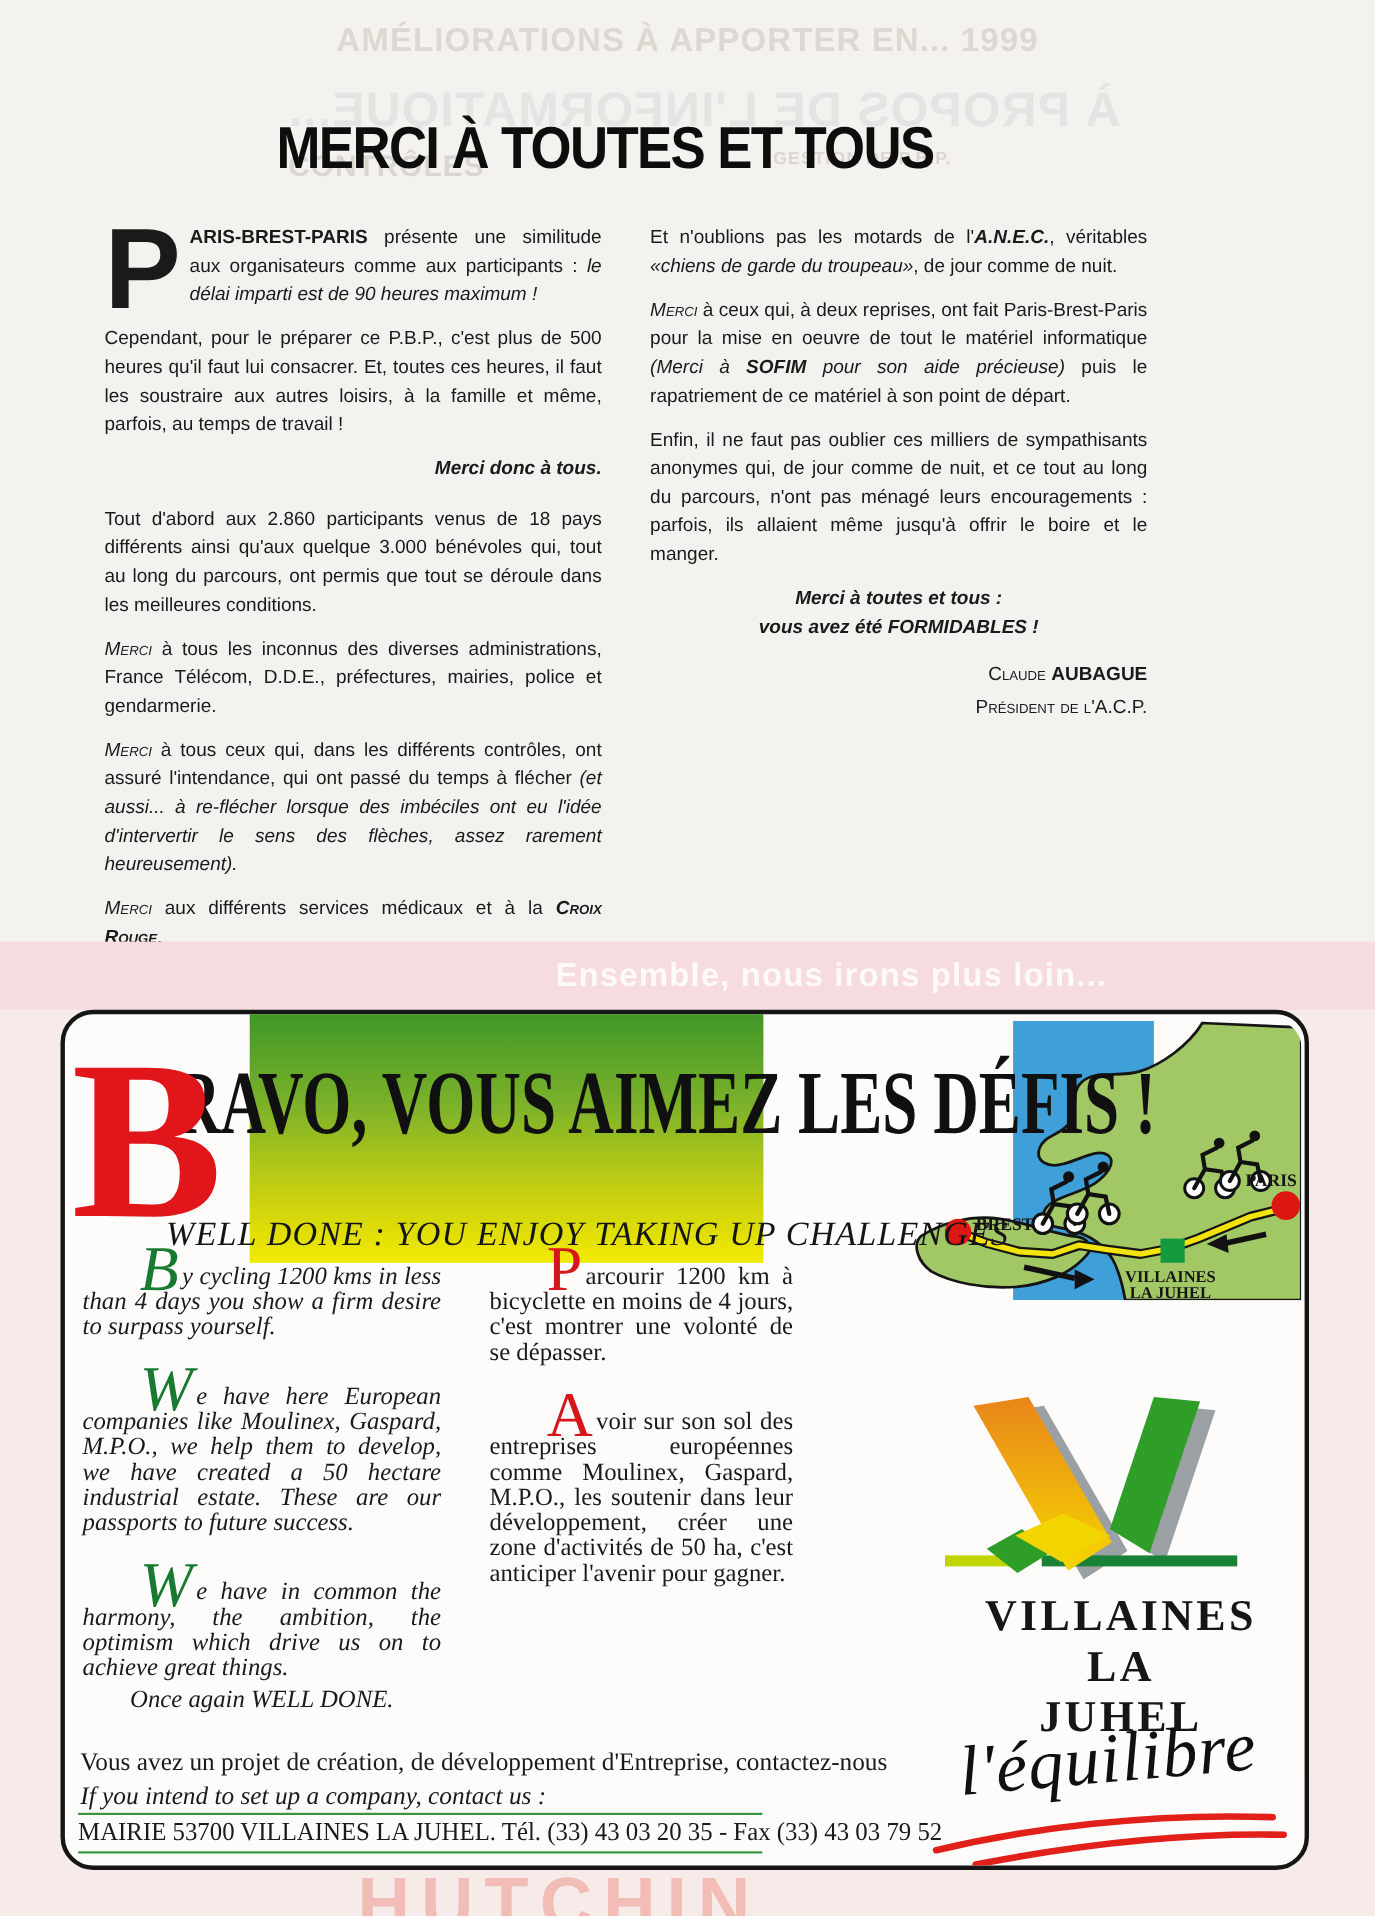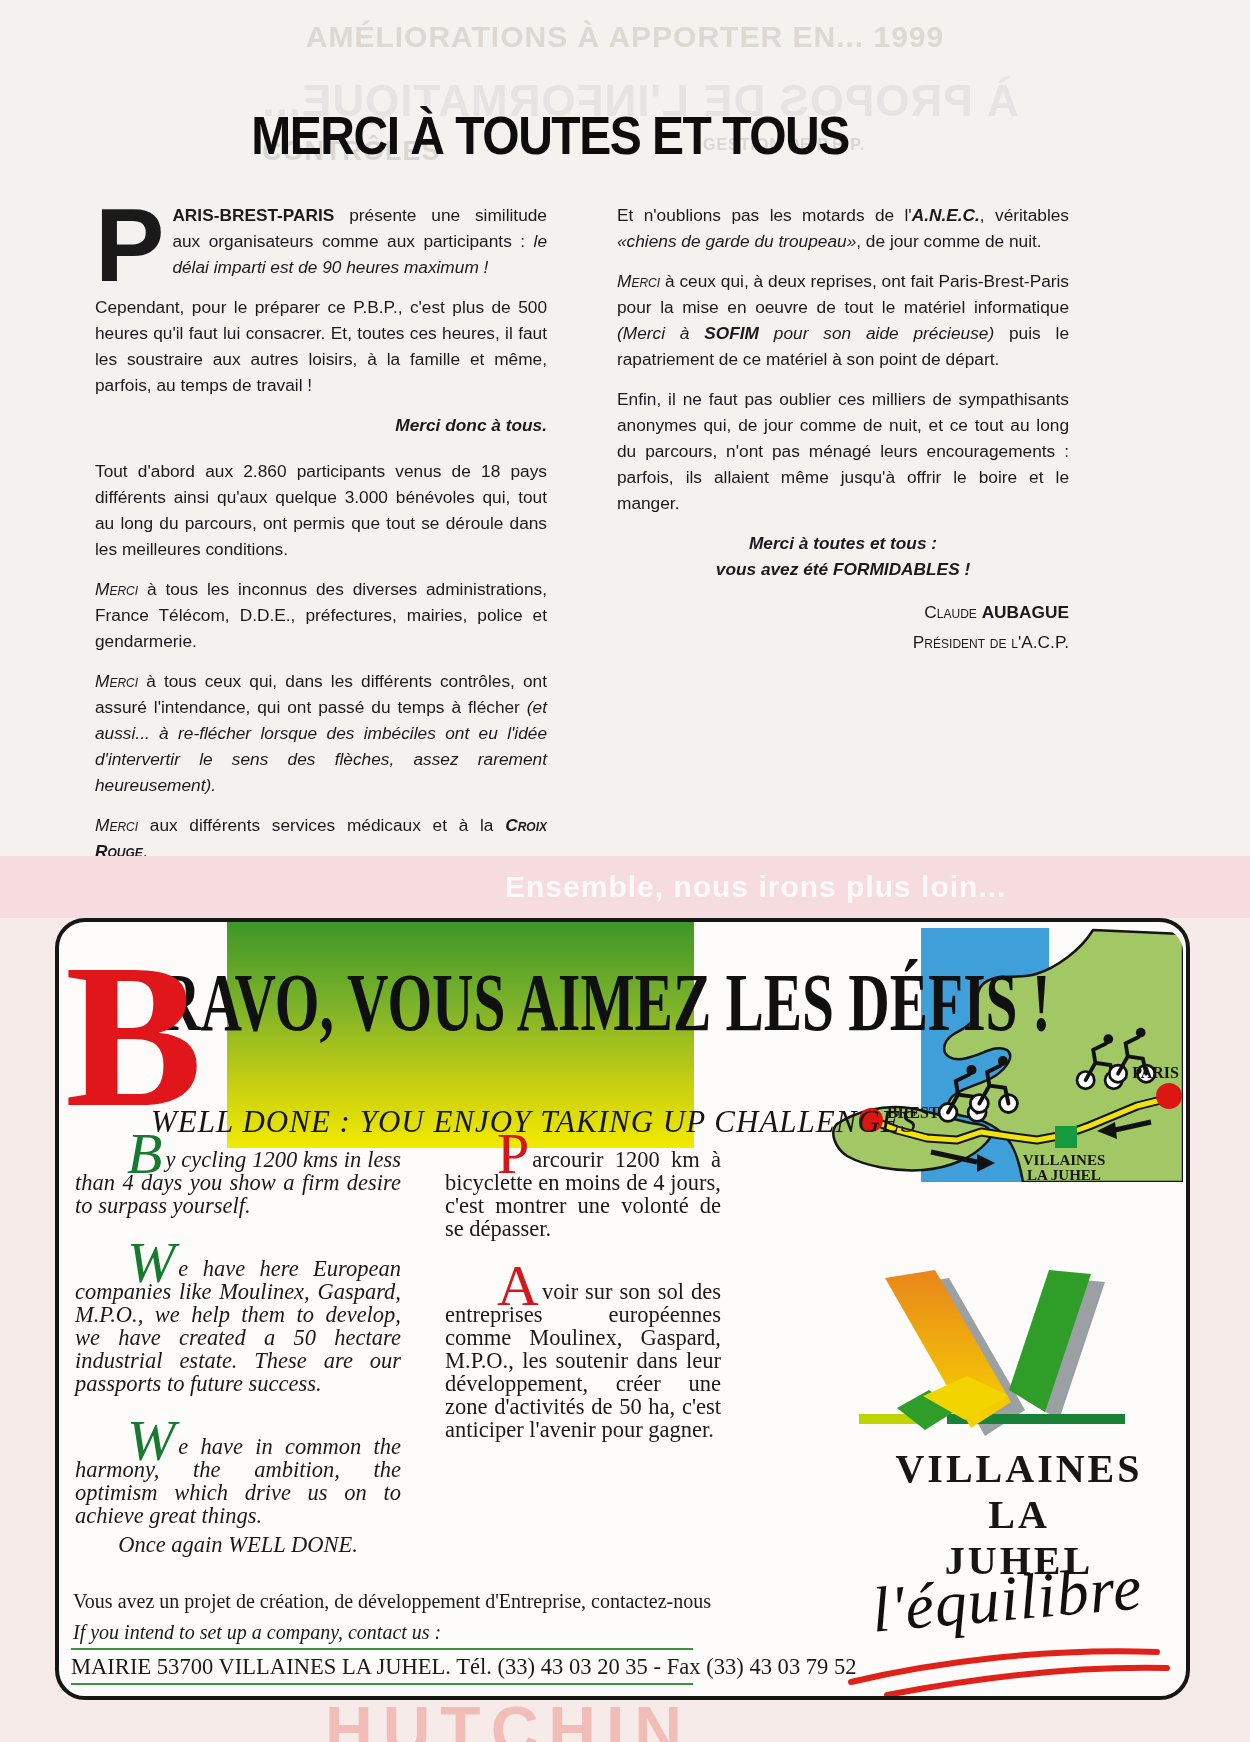--- a/index.html
+++ b/index.html
@@ -11,21 +11,21 @@
   .ghost-mirror{left:180px;top:76px;width:920px;text-align:center;font-size:44px;letter-spacing:1px;
                 color:rgba(140,140,150,.13);transform:scaleX(-1);}
   .ghost-ctrl{left:262px;top:136px;font-size:27px;color:rgba(160,150,142,.30);letter-spacing:1px;}
   .ghost-gest{left:703px;top:136px;font-size:16px;color:rgba(160,150,142,.30);letter-spacing:1px;}
   .ghost-hutch{left:325px;top:1692px;font-size:66px;letter-spacing:10px;color:rgba(235,115,100,.38);}
   
   .title{position:absolute;left:60px;top:76px;width:980px;text-align:center;
          font-size:48px;font-weight:bold;letter-spacing:-1.5px;transform:scaleY(1.12);color:#0d0d0d;}
   .col{position:absolute;width:452px;font-size:17.3px;line-height:26px;}
   .col-left{left:95px;top:202px;}
-  .col-right{left:617px;top:202px;}
+  .col-right{left:591px;top:202px;}
   .col p{margin:0 0 14px;text-align:justify;}
   .col p.align-right{text-align:right;font-weight:bold;font-style:italic;margin:8px 0 20px;}
   .dropP{float:left;font-size:104px;line-height:78px;font-weight:bold;margin:4px 8px 0 0;}
   .closing{text-align:center !important;font-weight:bold;font-style:italic;margin:10px 0 18px !important;}
   .sig{text-align:right !important;margin:6px 0 0 !important;line-height:24px;}
   .seg-b{font-weight:bold}.seg-i{font-style:italic}.seg-bi{font-weight:bold;font-style:italic}
   .seg-sc{font-variant:small-caps}.seg-sci{font-variant:small-caps;font-style:italic}
   .seg-scbi{font-variant:small-caps;font-weight:bold;font-style:italic}
   
   .band{position:absolute;left:0;top:856px;width:1250px;height:62px;background:#f6dbdf;}
@@ -46,21 +46,21 @@
   .mapwrap{position:absolute;left:772px;top:6px;width:352px;height:254px;overflow:hidden;
            border-top-right-radius:24px;z-index:1;}
   .adcol{position:absolute;font-size:22.5px;line-height:23px;}
   .adcol p{margin:0 0 40px;text-align:justify;text-indent:52px;}
   .col-en{left:16px;top:226px;width:326px;font-style:italic;}
   .col-fr{left:386px;top:226px;width:276px;}
   .adcap{font-size:58px;line-height:0;position:relative;top:6px;margin-right:3px;}
   .col-en .adcap{color:#187a31;font-style:italic;}
   .col-fr .adcap{color:#d5171c;font-style:normal;}
   .adclose{text-align:center !important;text-indent:0 !important;margin-top:-30px !important;}
-  .contact{position:absolute;left:14px;top:664px;font-size:20px;line-height:31px;}
+  .contact{position:absolute;left:14px;top:664px;font-size:23px;line-height:31px;}
   .contact .en{font-style:italic;}
   .address{position:absolute;left:12px;top:726px;width:648px;border-top:2px solid #37953f;
            border-bottom:2px solid #37953f;padding:3px 0;font-size:23.5px;white-space:nowrap;
            transform:scaleX(.96);transform-origin:left;}
   .vlogo{position:absolute;left:800px;top:340px;}
   .logoname{position:absolute;left:788px;top:524px;width:344px;text-align:center;font-weight:bold;
             font-size:40px;line-height:46px;letter-spacing:3px;color:#161616;}
   .script{position:absolute;left:768px;top:640px;width:360px;text-align:center;font-size:64px;
           font-style:italic;letter-spacing:1px;transform:rotate(-5deg);color:#101010;}
   .swoosh{position:absolute;left:786px;top:716px;}

